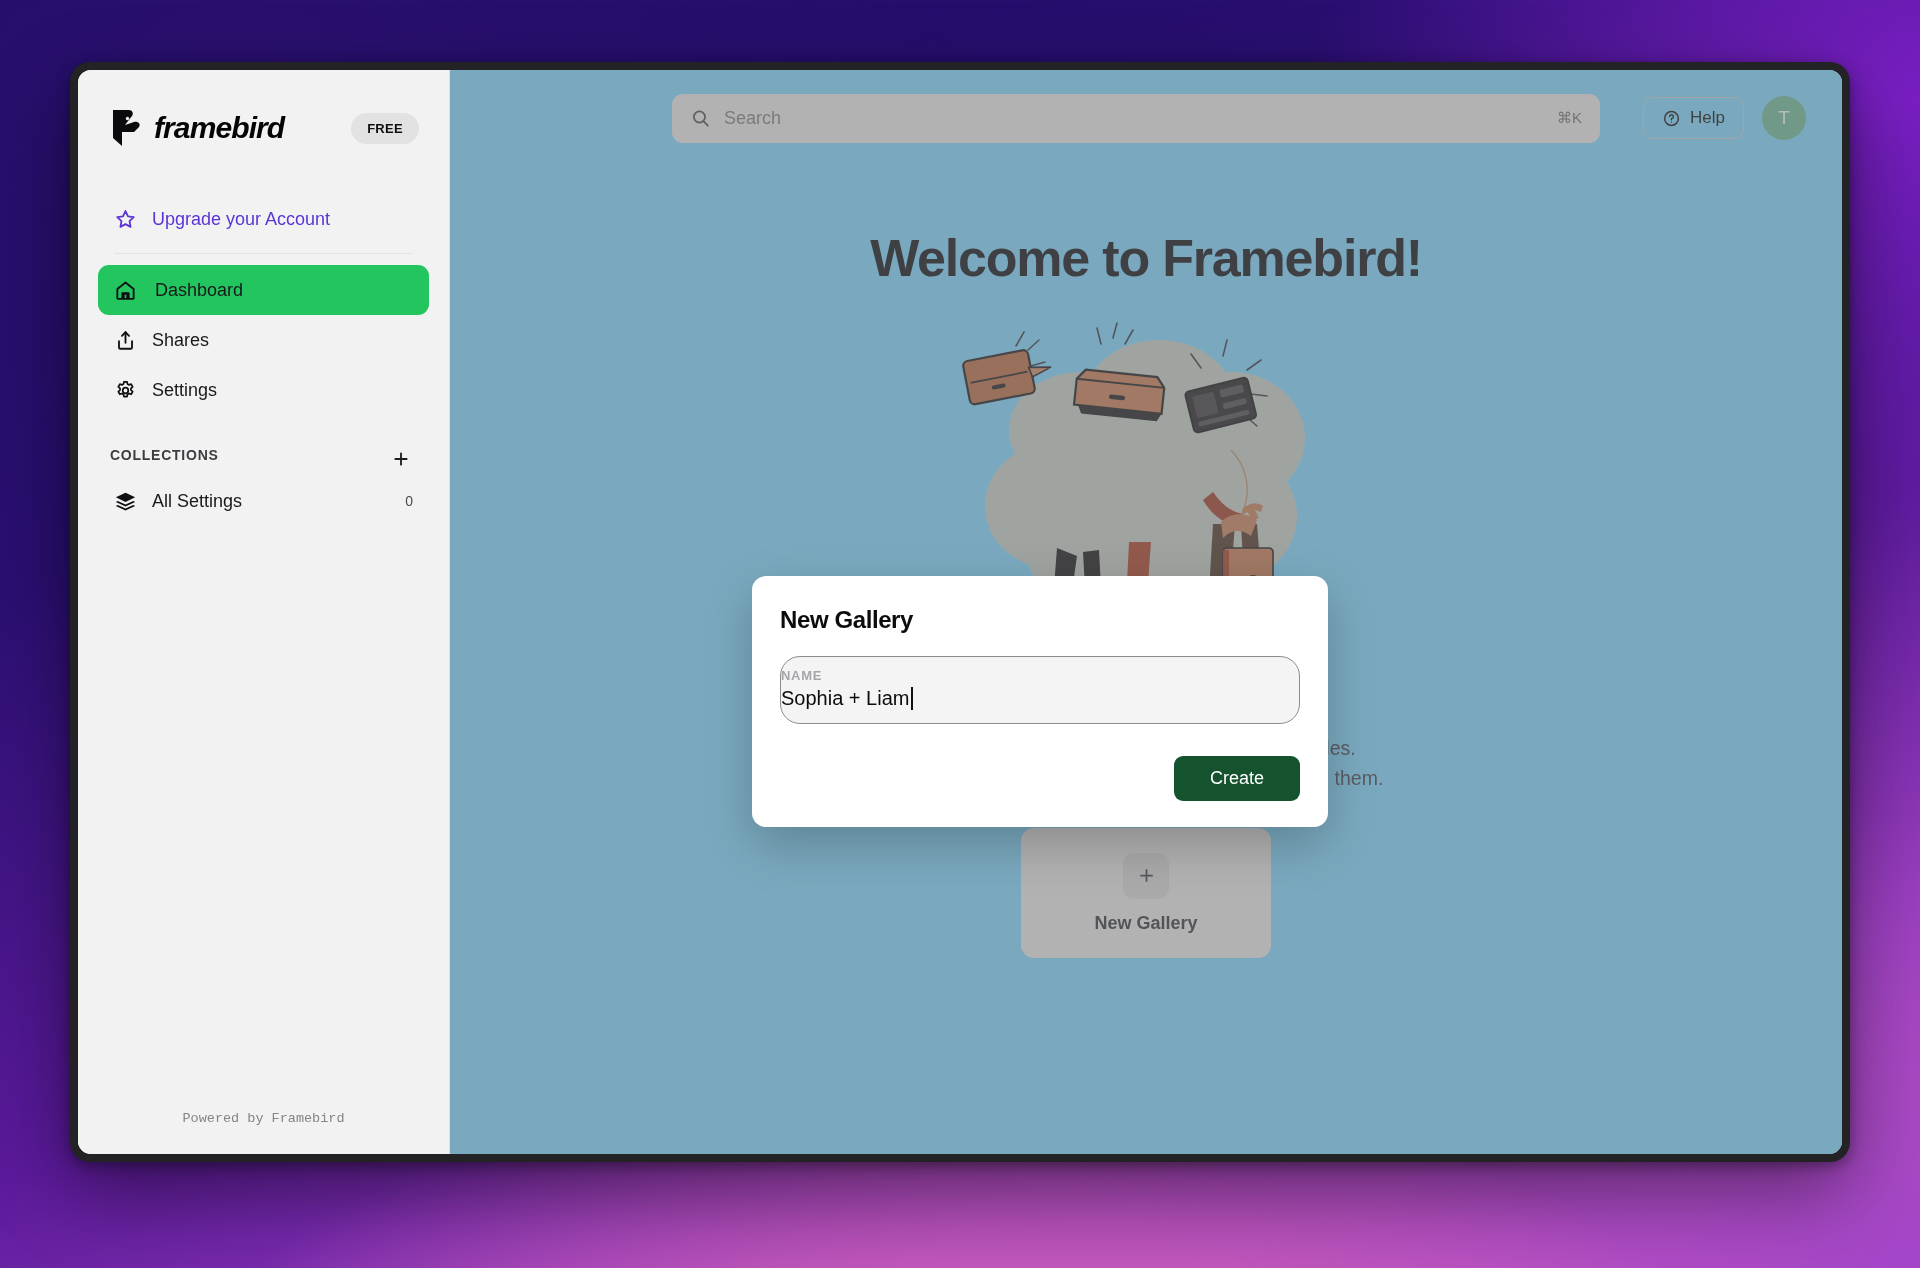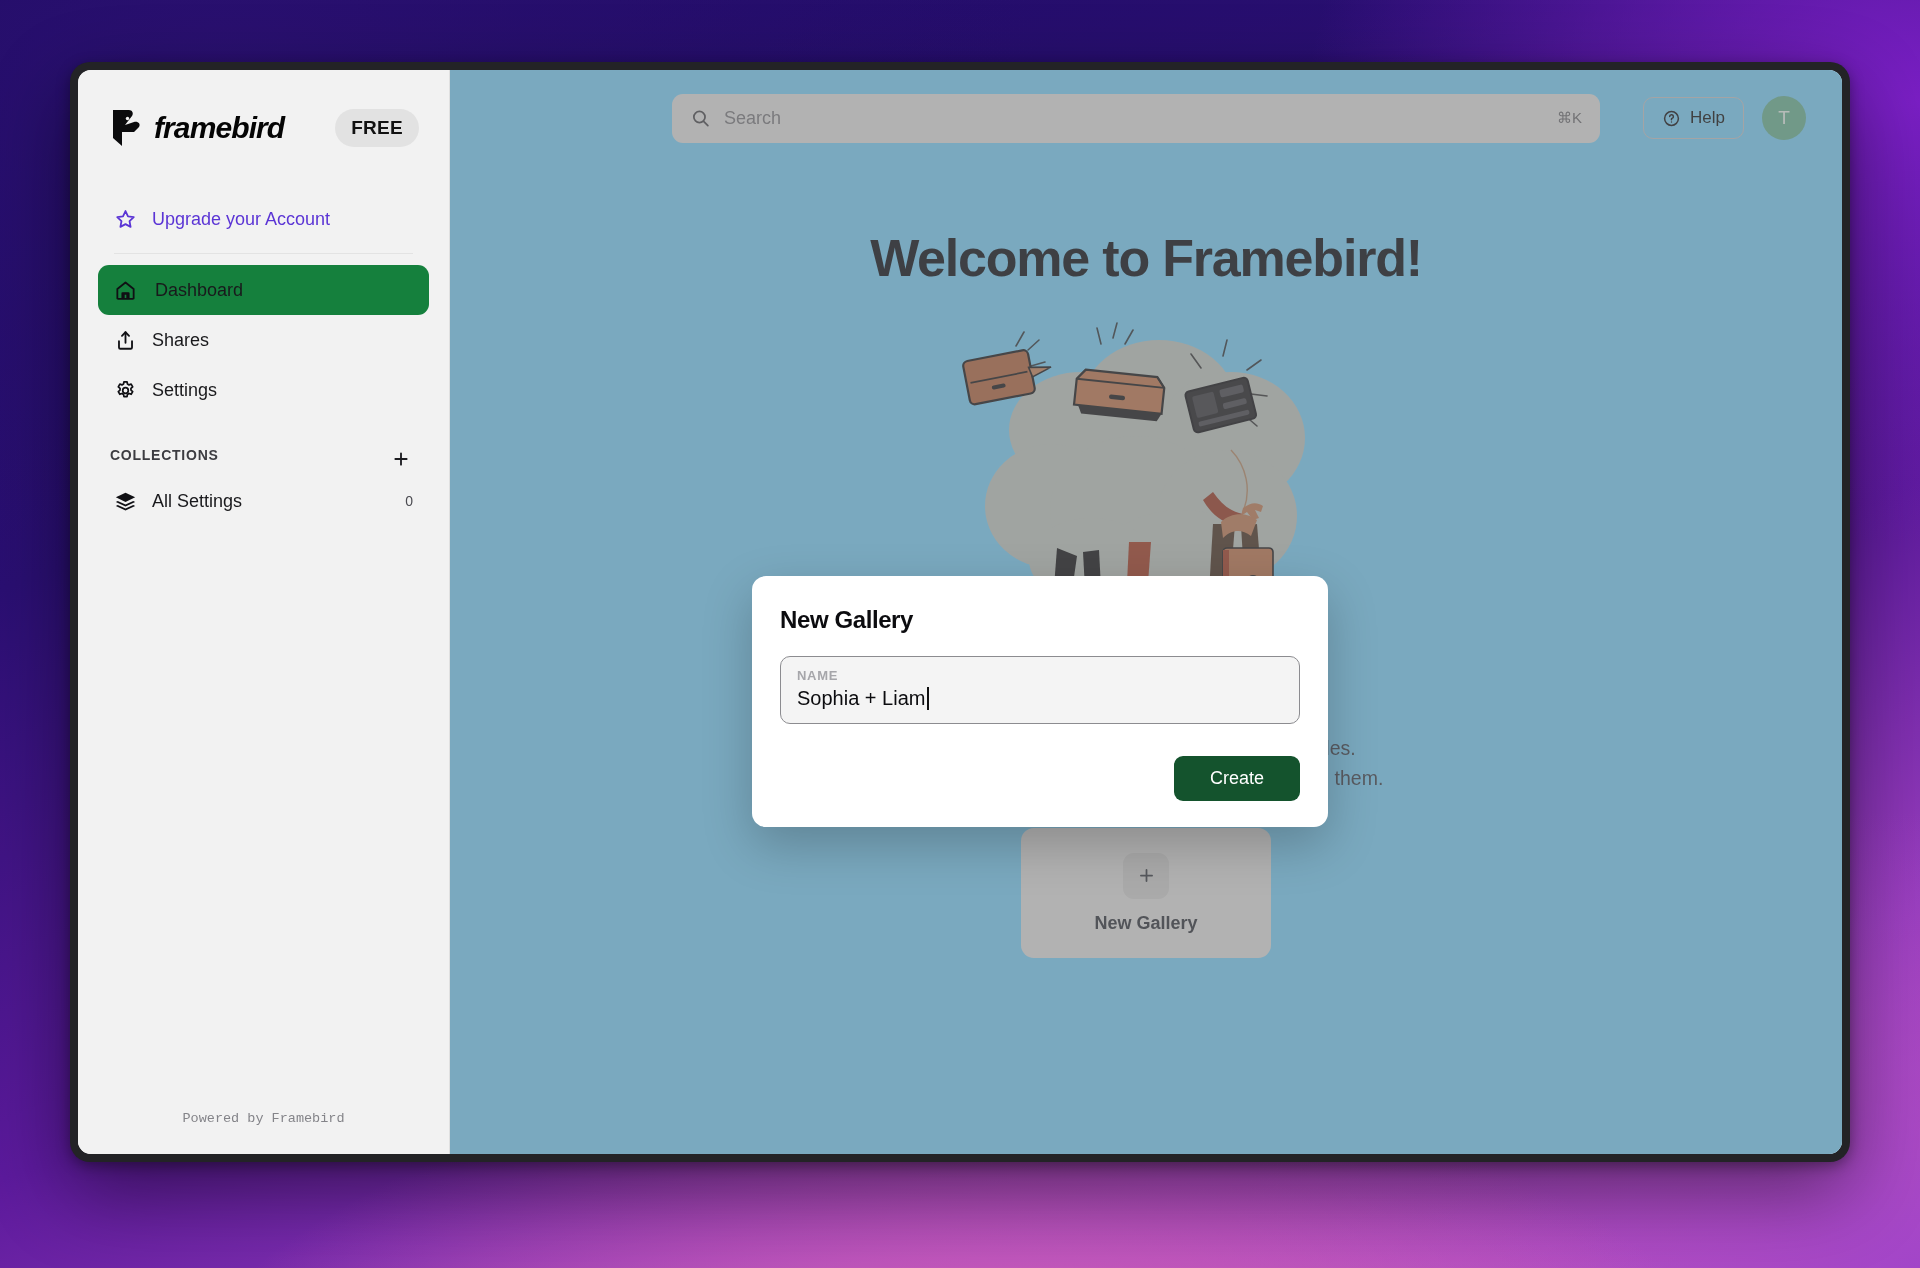--- a/index.html
+++ b/index.html
@@ -76,21 +76,21 @@
   .brand-name {
     font-size: 30px;
     font-weight: 700;
     font-style: italic;
     letter-spacing: -.9px;
     color: #050505;
   }
   .plan-badge {
     background: #e2e2e2;
     color: #111;
-    font-size: 19px;
+    font-size: 13px;
     font-weight: 700;
     letter-spacing: .3px;
     padding: 8px 16px;
     border-radius: 999px;
   }
 
   .nav-block { padding: 0 20px; margin-top: 46px; }
   .nav-item {
     display: flex;
     align-items: center;
@@ -103,21 +103,21 @@
     cursor: pointer;
   }
   .nav-item .ico { width: 23px; height: 23px; flex: 0 0 23px; display: block; }
   .nav-item.upgrade { color: #5b35d5; font-weight: 400; }
   .nav-item.upgrade .ico { stroke: #5b35d5; }
   .nav-divider {
     height: 1px;
     background: #e3e3e3;
     margin: 9px 16px 11px;
   }
-  .nav-item.active { background: #15803d; gap: 18px; }
+  .nav-item.active { background: #22c55e; gap: 18px; }
 
   .section-head {
     display: flex;
     align-items: flex-start;
     justify-content: space-between;
     padding: 0 36px 0 32px;
     margin-top: 32px;
     margin-bottom: 6px;
   }
   .section-title {
@@ -309,22 +309,22 @@
   #modal-title {
     font-size: 24px;
     font-weight: 700;
     letter-spacing: -.4px;
     color: #0c0c0f;
     margin-bottom: 22px;
   }
   #name-field {
     border: 1.5px solid #8c8c90;
     background: #f4f4f4;
-    border-radius: 10px;
-    padding: 11px 16px 13px;
+    border-radius: 20px;
+    padding: 11px 0 13px;
   }
   #name-label {
     font-size: 13px;
     font-weight: 700;
     letter-spacing: .7px;
     color: #a6a6aa;
     display: block;
     margin-bottom: 4px;
   }
   #name-input-row { display: flex; align-items: center; }

